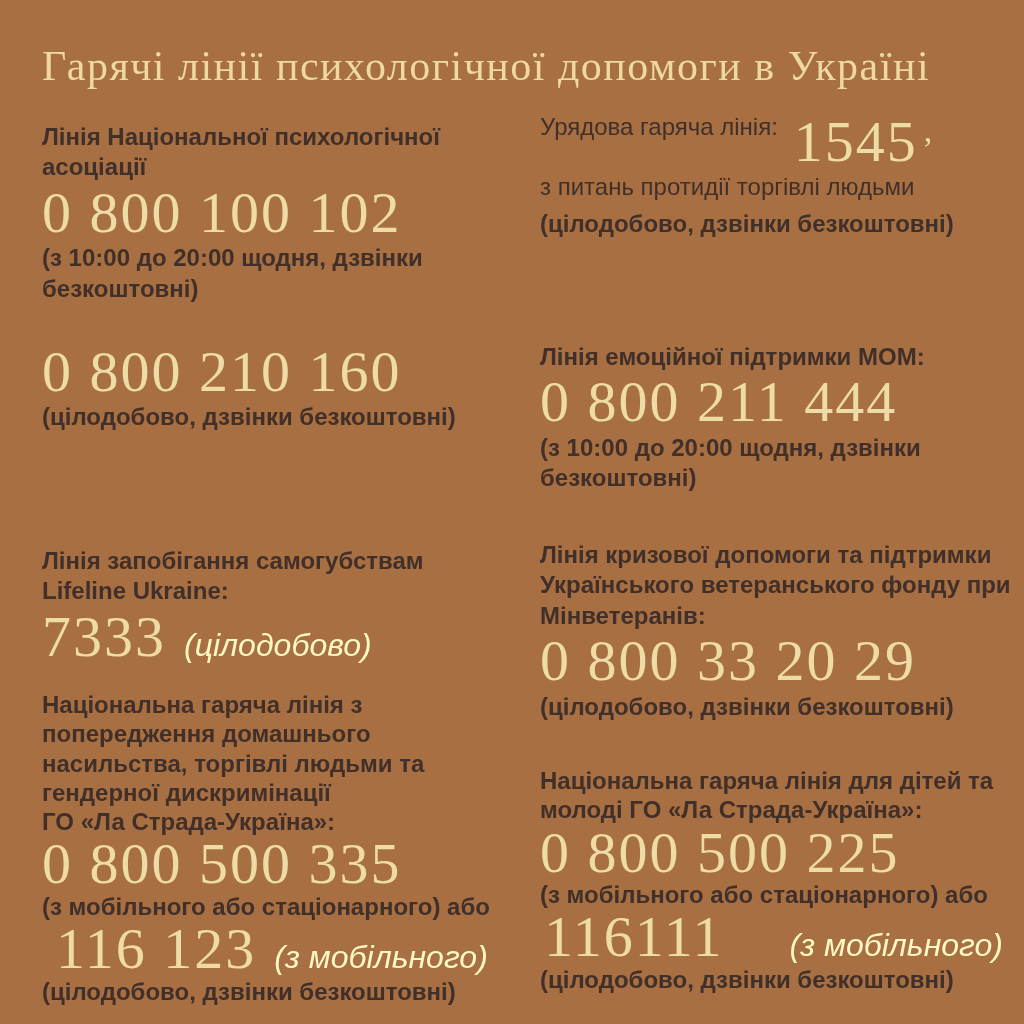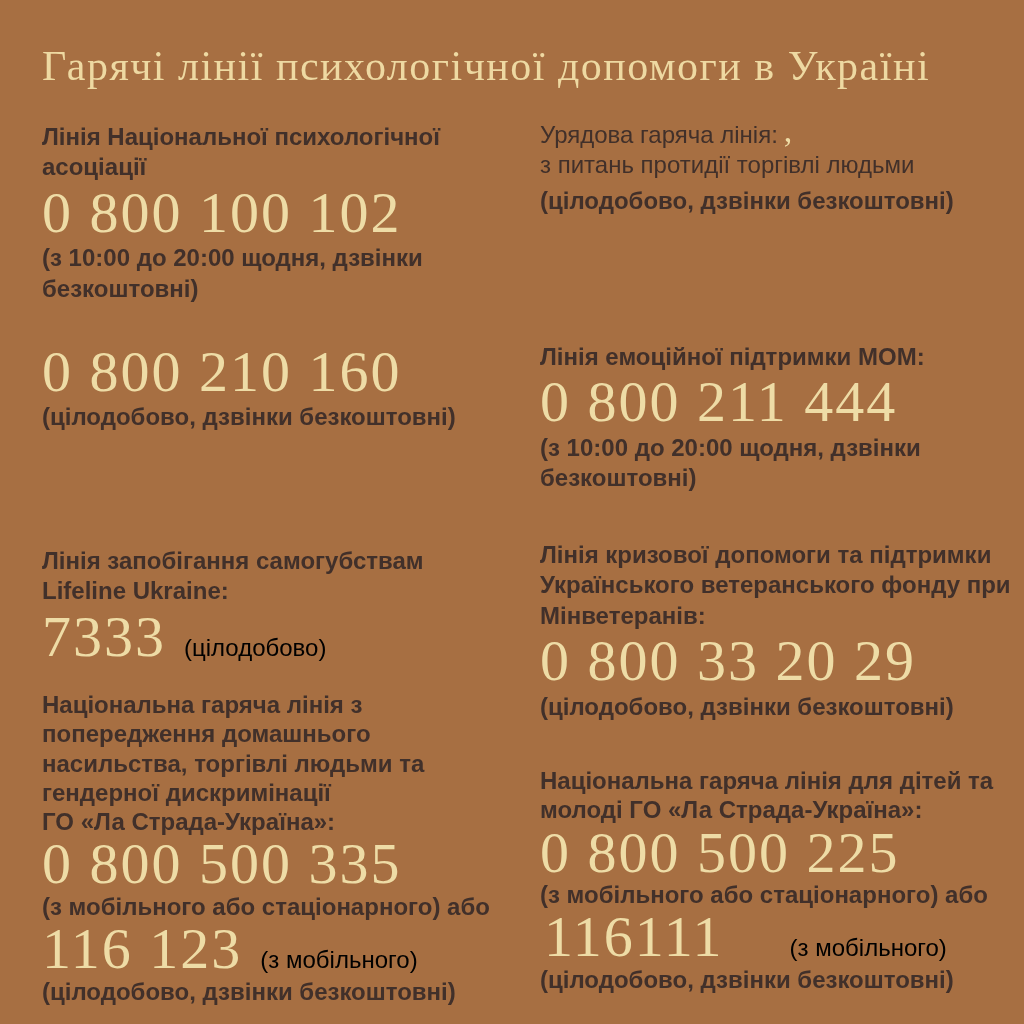--- a/index.html
+++ b/index.html
@@ -35,54 +35,56 @@
   .num {
     font-family: "Liberation Serif", serif;
     font-size: 58px;
     line-height: 1.04;
     letter-spacing: 2px;
     color: #eedca6;
     font-weight: 400;
   }
   .num-row { display: flex; align-items: baseline; }
   .inline-note {
-    font-size: 24px;
-    color: #000000;
+    font-size: 32px;
+    color: #fef9c3;
     margin-left: 18px;
     letter-spacing: 0;
+    font-style: italic;
   }
-  .gov-row { display: flex; align-items: flex-end; gap: 16px; }
+  .gov-row { display: flex; align-items: flex-start; gap: 16px; }
   .gov-comma {
     font-family: "Liberation Serif", serif;
     font-size: 34px;
     color: #eedca6;
     margin-left: -10px;
   }
   .gap-sm { height: 6px; }
-  .indent-14 { }
+  .indent-14 { margin-left: 14px; }
   .indent-4 { margin-left: 4px; gap: 48px; }
 </style>
 </head>
 <body>
 
 <div class="poster">
 
   <div class="title">Гарячі лінії психологічної допомоги в Україні</div>
 
   <section class="block" style="left:42px; top:122px; width:460px">
     <div class="h pre">Лінія Національної психологічної
 асоціації</div>
     <div class="num">0 800 100 102</div>
     <div class="note pre">(з 10:00 до 20:00 щодня, дзвінки
 безкоштовні)</div>
   </section>
 
   <section class="block" style="left:540px; top:112px; width:474px">
     <div class="gov-row">
       <span class="h">Урядова гаряча лінія:</span>
+      <span class="num">1545</span>
       <span class="gov-comma">,</span>
     </div>
     <div class="h">з питань протидії торгівлі людьми</div>
     <div class="gap-sm"></div>
     <div class="note pre">(цілодобово, дзвінки безкоштовні)</div>
   </section>
 
   <section class="block" style="left:42px; top:342px; width:460px">
     <div class="num">0 800 210 160</div>
     <div class="note pre">(цілодобово, дзвінки безкоштовні)</div>

